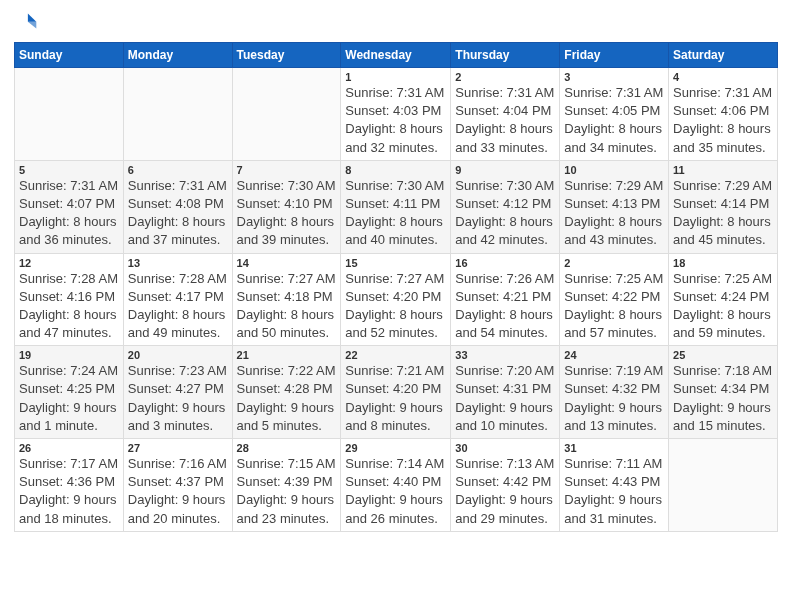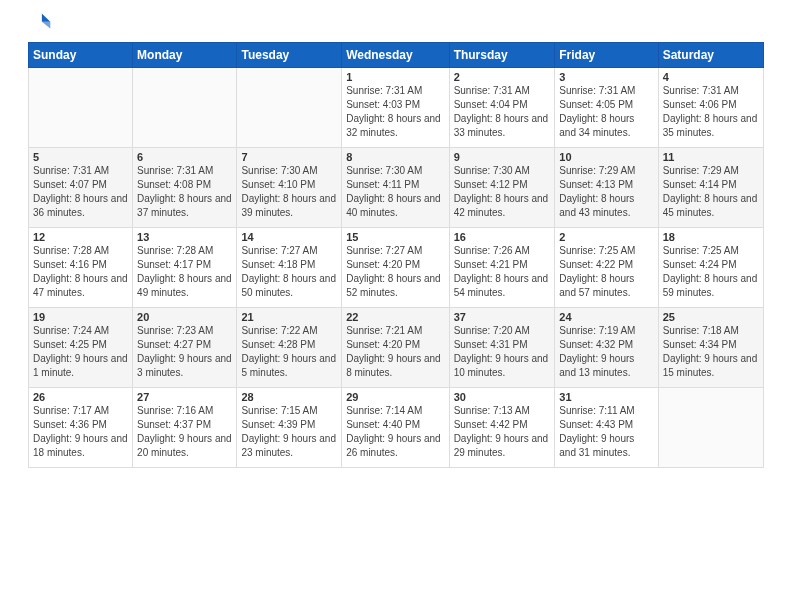--- a/index.html
+++ b/index.html
@@ -6,21 +6,21 @@
     body {
       font-family: Arial, sans-serif;
       background: #fff;
       width: 792px;
       height: 612px;
       overflow: hidden;
     }
     .page {
       width: 792px;
       height: 612px;
-      padding: 10px 28px;
+      padding: 10px 14px;
       background: #fff;
     }
     .header {
       display: flex;
       justify-content: space-between;
       align-items: flex-start;
       margin-bottom: 6px;
     }
     .logo {
       display: flex;
@@ -72,21 +72,21 @@
     .calendar tr:nth-child(even) td {
       background: #f5f5f5;
     }
     .day-num {
       font-size: 11px;
       font-weight: bold;
       margin-bottom: 1px;
       display: block;
     }
     .day-info {
-      font-size: 10px;
+      font-size: 13px;
       line-height: 1.4;
       color: #444;
     }
     .empty-cell {
       background: #fafafa !important;
     }
   </style>
 </head>
 <body>
 
@@ -259,21 +259,21 @@
 Sunset: 4:28 PM
 Daylight: 9 hours and 5 minutes.</div>
           </td>
           <td>
             <span class="day-num">22</span>
             <div class="day-info">Sunrise: 7:21 AM
 Sunset: 4:20 PM
 Daylight: 9 hours and 8 minutes.</div>
           </td>
           <td>
-            <span class="day-num">37</span>
+            <span class="day-num">33</span>
             <div class="day-info">Sunrise: 7:20 AM
 Sunset: 4:31 PM
 Daylight: 9 hours and 10 minutes.</div>
           </td>
           <td>
             <span class="day-num">24</span>
             <div class="day-info">Sunrise: 7:19 AM
 Sunset: 4:32 PM
 Daylight: 9 hours and 13 minutes.</div>
           </td>

